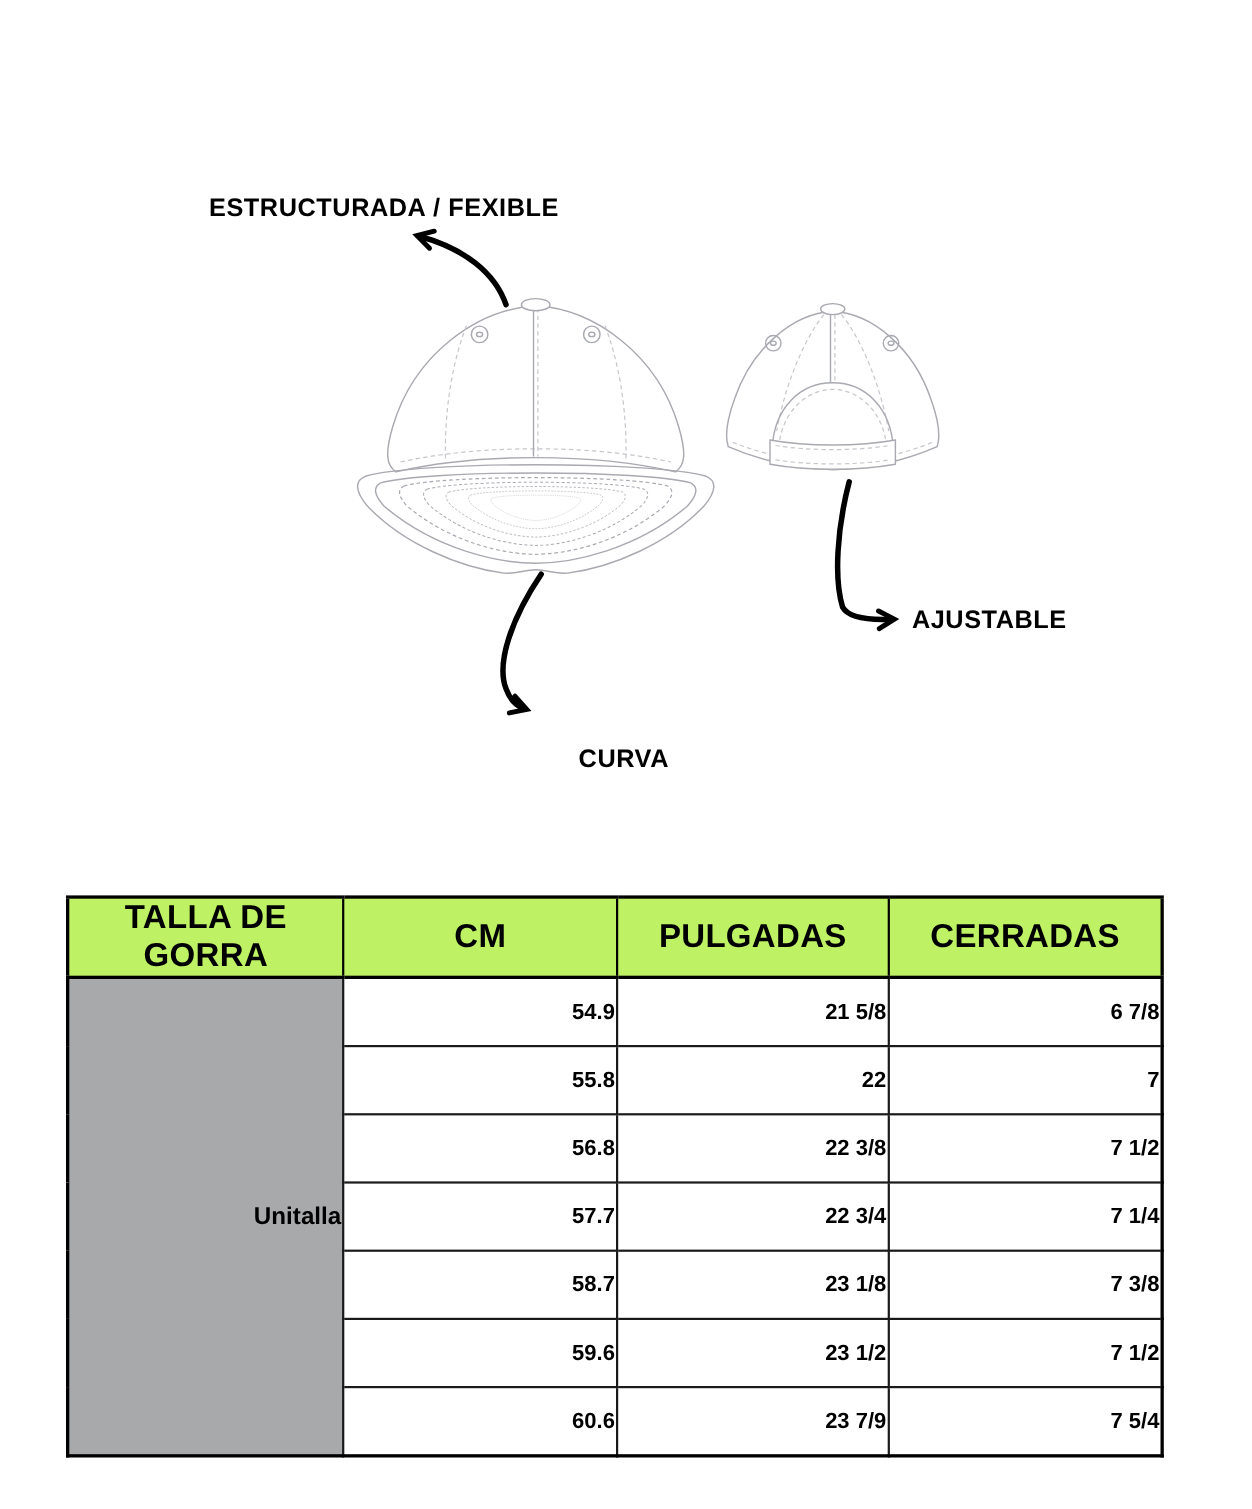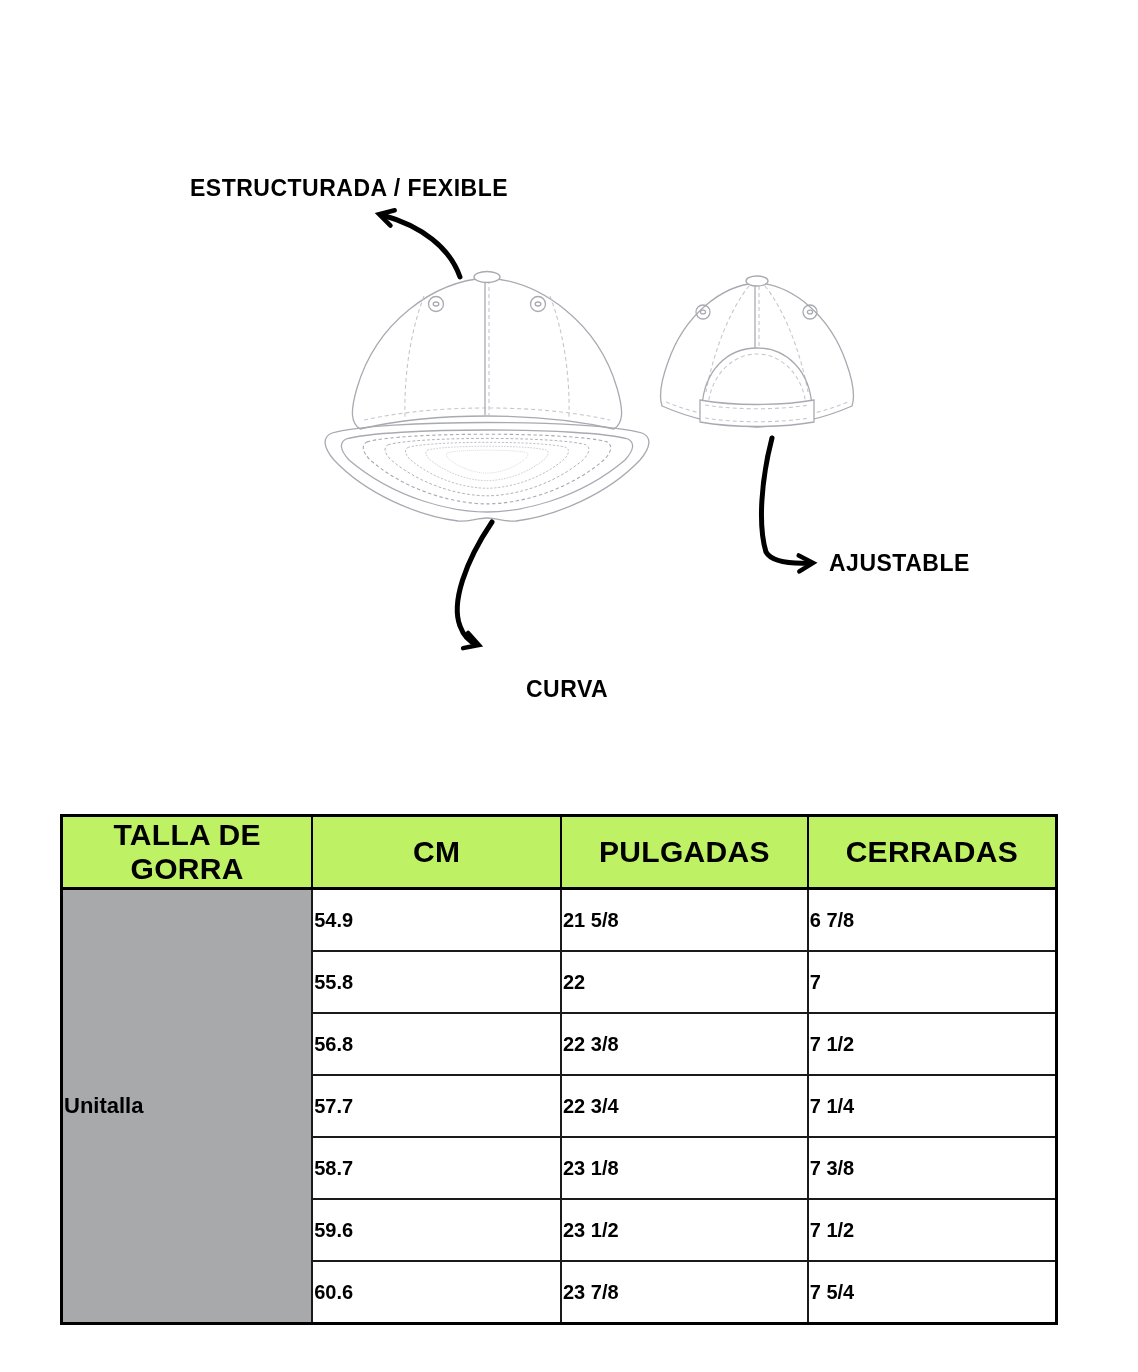--- a/index.html
+++ b/index.html
@@ -36,21 +36,21 @@
   table.size-table{
     position:absolute;left:60px;top:814px;width:998px;
     border-collapse:collapse;table-layout:fixed;border:3px solid #000;
   }
   .size-table th{
     background:#bef264;height:60px;font-size:30px;font-weight:bold;
     border:2px solid #000;border-top:3px solid #000;border-bottom:3px solid #000;
     letter-spacing:.3px;
   }
   .size-table td{
-    border:2px solid #1a1a1a;height:58px;text-align:left;vertical-align:middle;
+    border:2px solid #1a1a1a;height:58px;text-align:right;vertical-align:middle;
     font-size:20px;font-weight:bold;background:#fff;
   }
   .size-table td.size-cell{
     background:#a8a9ab;font-size:22px;
   }
 </style>
 </head>
 <body>
 
 <div id="page">
@@ -162,19 +162,19 @@
         <td>23 1/8</td>
         <td>7 3/8</td>
       </tr>
       <tr>
         <td>59.6</td>
         <td>23 1/2</td>
         <td>7 1/2</td>
       </tr>
       <tr>
         <td>60.6</td>
-        <td>23 7/8</td>
+        <td>23 7/9</td>
         <td>7 5/4</td>
       </tr>
     </tbody>
   </table>
 
 </div>
 
 </body></html>

